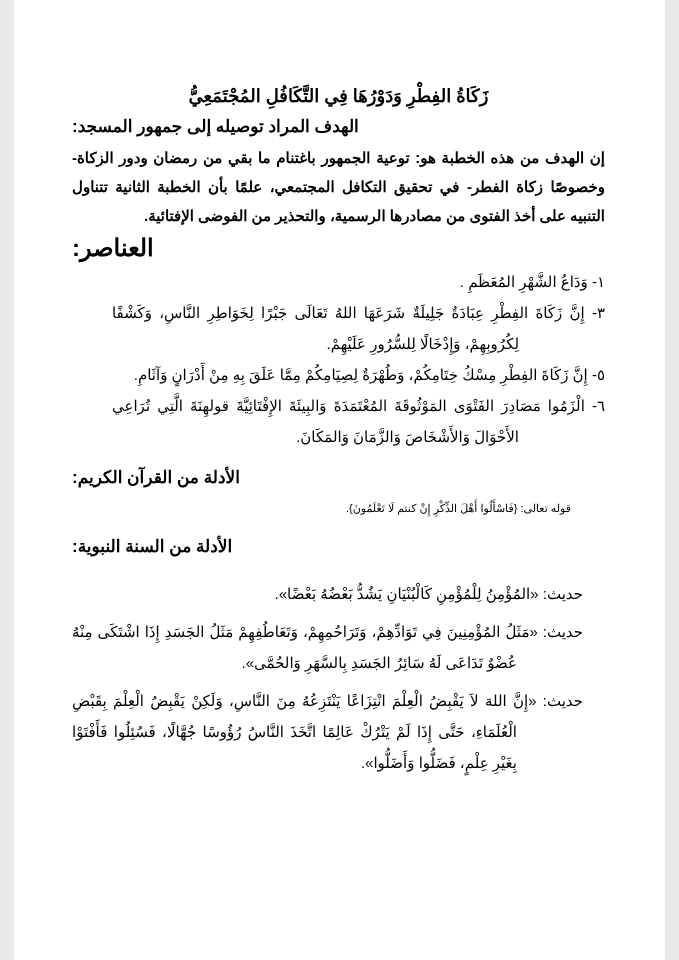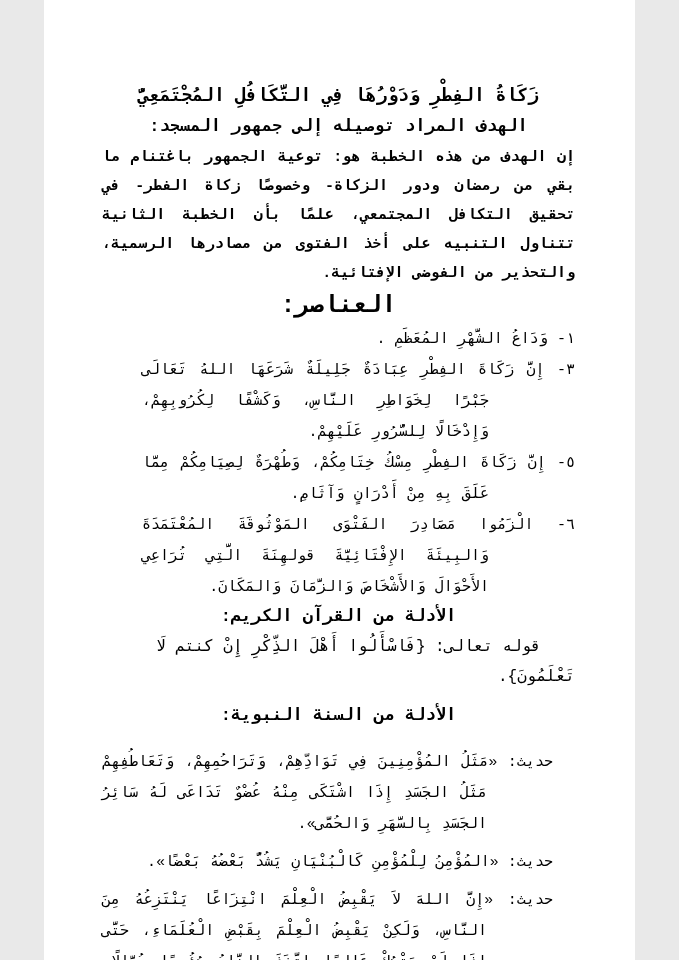--- a/index.html
+++ b/index.html
@@ -1,43 +1,43 @@
 <!DOCTYPE html>
 <html lang="ar" dir="rtl"><head>
 <meta charset="utf-8">
 <style>
   * { margin: 0; padding: 0; box-sizing: border-box; }
   html, body { background: #e9e9e9; }
   .page {
     position: relative;
-    width: 591px;
+    width: 651px;
     height: 960px;
     margin: 0 auto;
     background: #ffffff;
     color: #000000;
     direction: rtl;
-    font-family: Liberation Mono, monospace;
+    font-family: Liberation Sans, sans-serif;
     overflow: hidden;
   }
   .content {
     padding: 83px 60px 0 58px;
   }
   .doc-title {
     text-align: center;
     font-size: 18px;
     font-weight: bold;
     line-height: 26px;
     margin-bottom: 4px;
     letter-spacing: 0px;
   }
   .section-heading {
     font-size: 17px;
     font-weight: bold;
     line-height: 27px;
-    text-align: center;
+    text-align: left;
   }
   .goal-heading { margin-bottom: 3px; }
   .intro-paragraph {
     font-size: 15px;
     font-weight: bold;
     line-height: 29px;
     text-align: justify;
     margin-bottom: 4px;
   }
   .elements-heading {
@@ -48,23 +48,23 @@
   .elements-list { list-style: none; }
   .list-item {
     font-size: 15px;
     line-height: 31px;
     text-align: justify;
     padding-right: 86px;
     text-indent: -86px;
     margin-left: 40px;
   }
   .item-number { font-weight: normal; }
-  .quran-heading { }
+  .quran-heading { margin-top: 12px; }
   .verse-line {
-    font-size: 16px;
+    font-size: 11px;
     line-height: 30px;
     text-indent: 34px;
     margin: 2px 0 10px 0;
     text-align: right;
   }
   .sunnah-heading { margin-bottom: 18px; }
   .hadith {
     font-size: 15px;
     line-height: 31px;
     text-align: justify;
@@ -93,18 +93,18 @@
       <div class="list-item"><span class="item-number">٥-</span> <span>إِنَّ زَكَاةَ الفِطْرِ مِسْكُ خِتَامِكُمْ، وَطُهْرَةٌ لِصِيَامِكُمْ مِمَّا عَلَقَ بِهِ مِنْ أَدْرَانٍ وَآثَامِ.</span></div>
       <div class="list-item"><span class="item-number">٦-</span> <span>الْزَمُوا مَصَادِرَ الفَتْوَى المَوْثُوقَةَ المُعْتَمَدَةَ وَالبِيئَةَ الإِفْتَائِيَّةَ قولهِنَةَ الَّتِي تُرَاعِي الأَحْوَالَ وَالأَشْخَاصَ وَالزَّمَانَ وَالمَكَانَ.</span></div>
     </div>
 
     <h2 class="section-heading quran-heading">الأدلة من القرآن الكريم:</h2>
 
     <p class="verse-line">قوله تعالى: {فَاسْأَلُوا أَهْلَ الذِّكْرِ إِنْ كنتم لَا تَعْلَمُونَ}.</p>
 
     <h2 class="section-heading sunnah-heading">الأدلة من السنة النبوية:</h2>
 
+    <p class="hadith">حديث: «المُؤْمِنُ لِلْمُؤْمِنِ كَالْبُنْيَانِ يَشُدُّ بَعْضُهُ بَعْضًا».</p>
     <p class="hadith">حديث: «مَثَلُ المُؤْمِنِينَ فِي تَوَادِّهِمْ، وَتَرَاحُمِهِمْ، وَتَعَاطُفِهِمْ مَثَلُ الجَسَدِ إِذَا اشْتَكَى مِنْهُ عُضْوٌ تَدَاعَى لَهُ سَائِرُ الجَسَدِ بِالسَّهَرِ وَالحُمَّى».</p>
-    <p class="hadith">حديث: «المُؤْمِنُ لِلْمُؤْمِنِ كَالْبُنْيَانِ يَشُدُّ بَعْضُهُ بَعْضًا».</p>
     <p class="hadith">حديث: «إِنَّ اللهَ لاَ يَقْبِضُ الْعِلْمَ انْتِزَاعًا يَنْتَزِعُهُ مِنَ النَّاسِ، وَلَكِنْ يَقْبِضُ الْعِلْمَ بِقَبْضِ الْعُلَمَاءِ، حَتَّى إِذَا لَمْ يَتْرُكْ عَالِمًا اتَّخَذَ النَّاسُ رُؤُوسًا جُهَّالًا، فَسُئِلُوا فَأَفْتَوْا بِغَيْرِ عِلْمٍ، فَضَلُّوا وَأَضَلُّوا».</p>
 
   </div>
 </div>
 
 </body></html>

